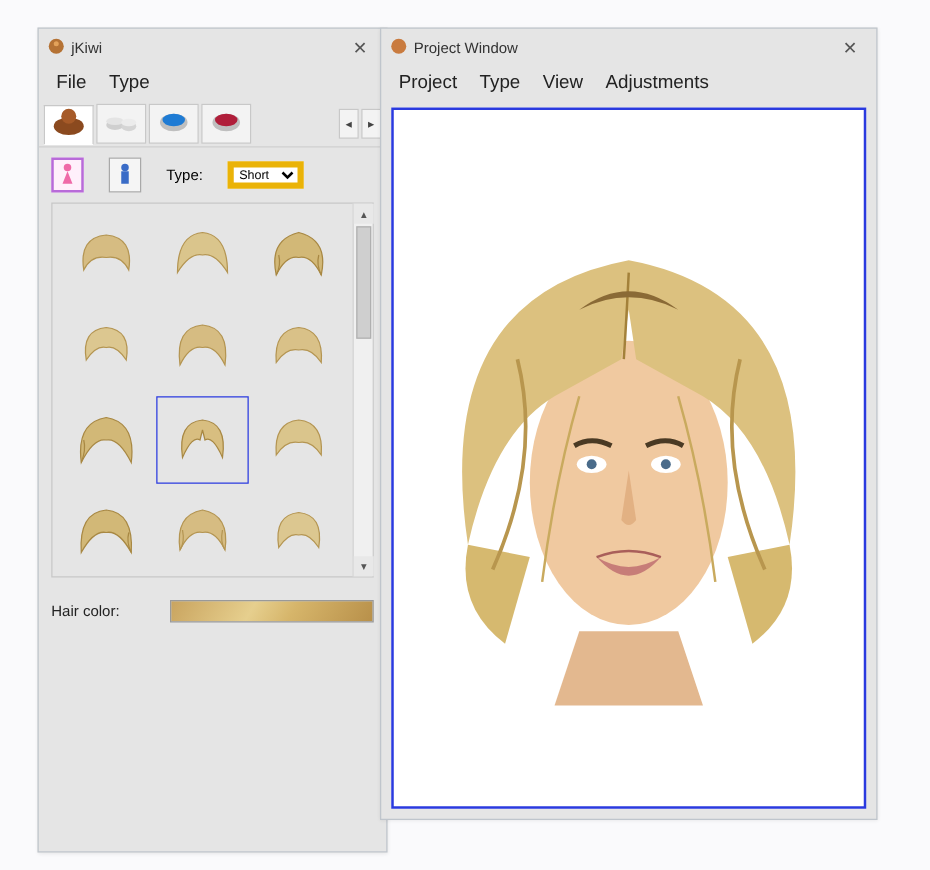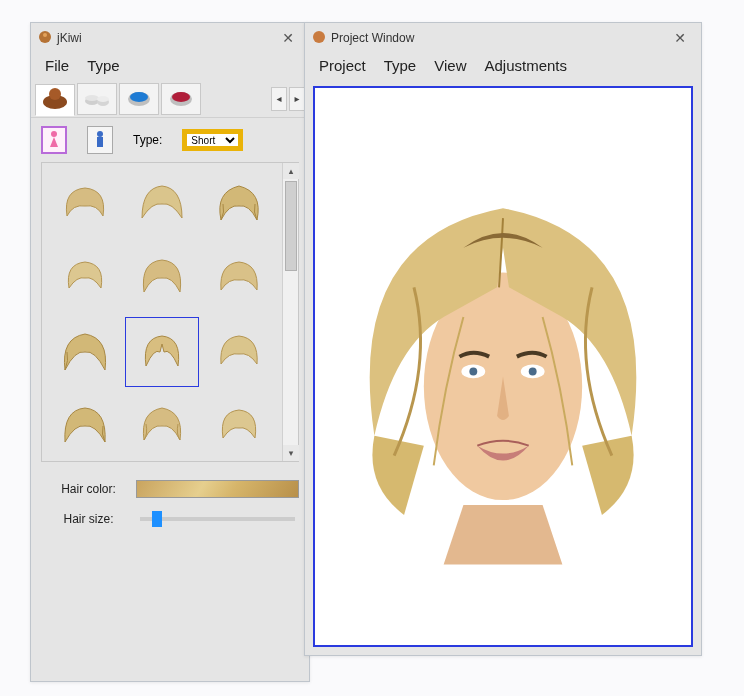--- a/index.html
+++ b/index.html
@@ -79,21 +79,21 @@
   .gallery-scroll {
     width:16px; background:#f0f0f0; border-left:1px solid #d0d0d0;
     position:relative;
   }
   .gallery-scroll .arrow { position:absolute; left:0; width:16px; height:16px; background:#e8e8e8; display:flex;align-items:center;justify-content:center;font-size:9px;color:#555;}
   .gallery-scroll .arrow.top{ top:0;} .gallery-scroll .arrow.bot{ bottom:0;}
   .gallery-scroll .thumbbar{ position:absolute; left:2px; width:12px; top:18px; height:90px; background:#cfcfcf; border:1px solid #b0b0b0;}
 
   .controls { margin-top:12px; padding:0 10px; font-size:12px; color:#222; }
   .crow { display:flex; align-items:center; height:30px; }
-  .crow .lbl { width:95px;text-align:center; }
+  .crow .lbl { width:95px; }
   .swatch {
     flex:1; height:18px; border:1px solid #999; background:#e6e6e6;
   }
   .swatch.haircolor {
     background: linear-gradient(120deg,#c9a45f,#e6cf8e 40%,#d6b56a 60%,#b8904a);
   }
   .slider-track { flex:1; height:4px; background:#ccc; position:relative; margin:0 4px; }
   .slider-thumb { position:absolute; top:-6px; width:10px; height:16px; background:#1e90ff; left:8%; }
 
   
@@ -283,26 +283,20 @@
           <span>▾</span>
         </div>
     </div>
   </div>
 
   <div class="controls">
     <div class="crow">
       <span class="lbl">Hair color:</span>
       <div class="swatch haircolor"></div>
     </div>
-    <div class="crow">
-      <span class="lbl">Hair size:</span>
-      <div class="slider-track">
-        <div class="slider-thumb"></div>
-      </div>
-    </div>
   </div>
 </div>
 
 <div class="window" id="proj">
   <div class="titlebar">
     <span>
       <svg width="16" height="16" viewBox="0 0 16 16">
           <circle cx="8" cy="8" r="6" fill="#c97b3f"></circle>
         </svg>
     </span>

